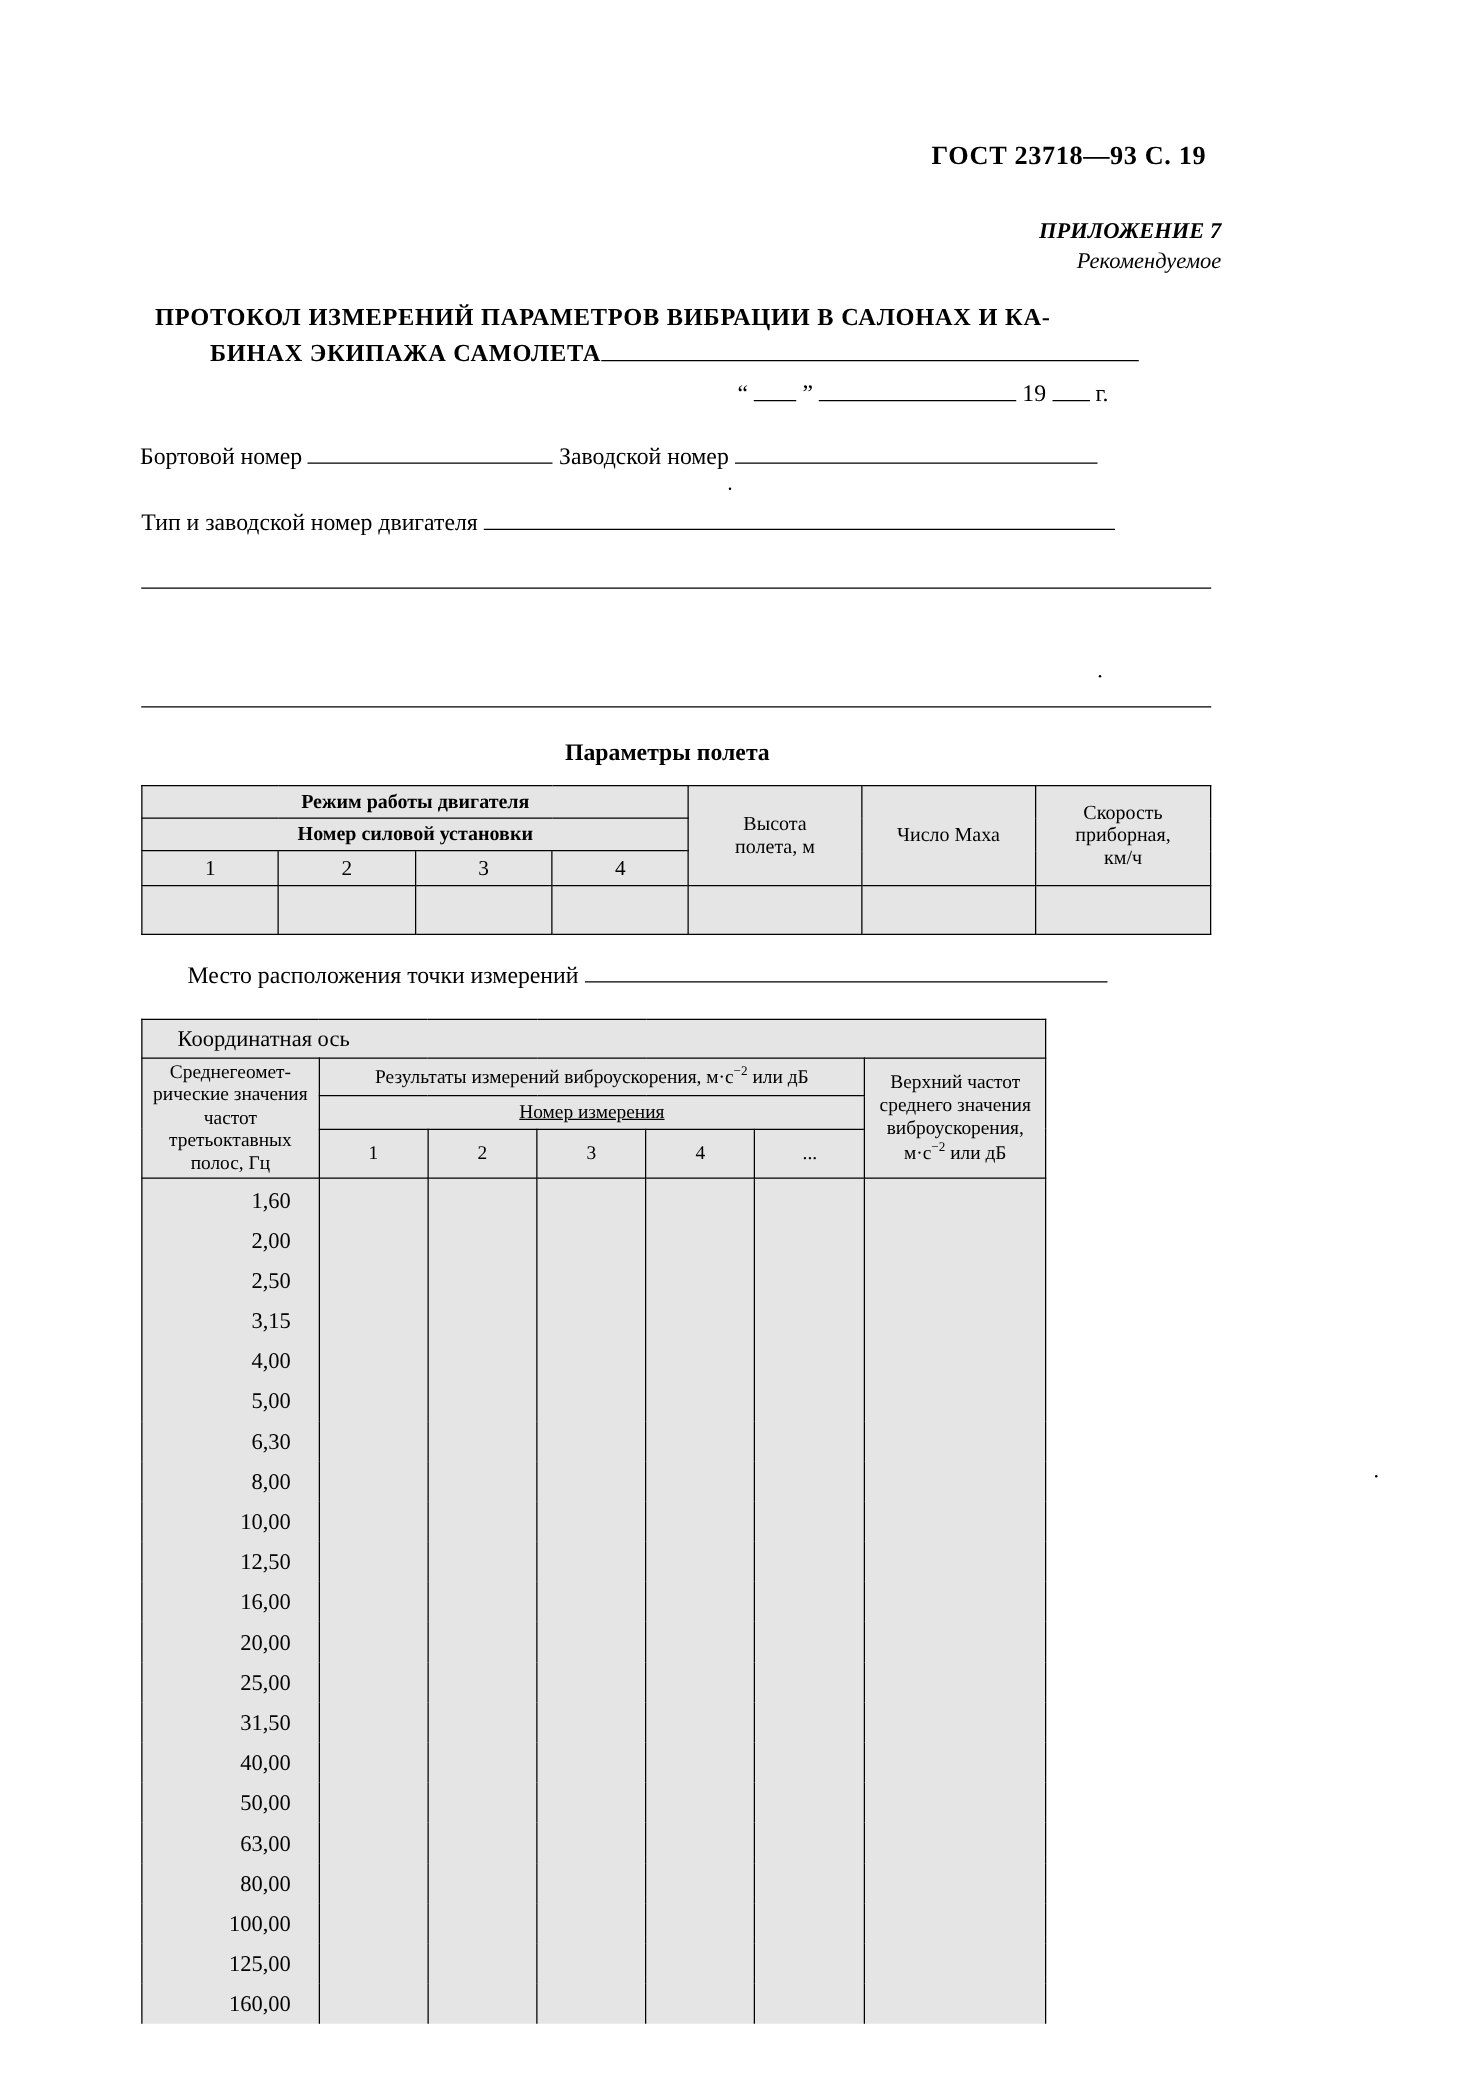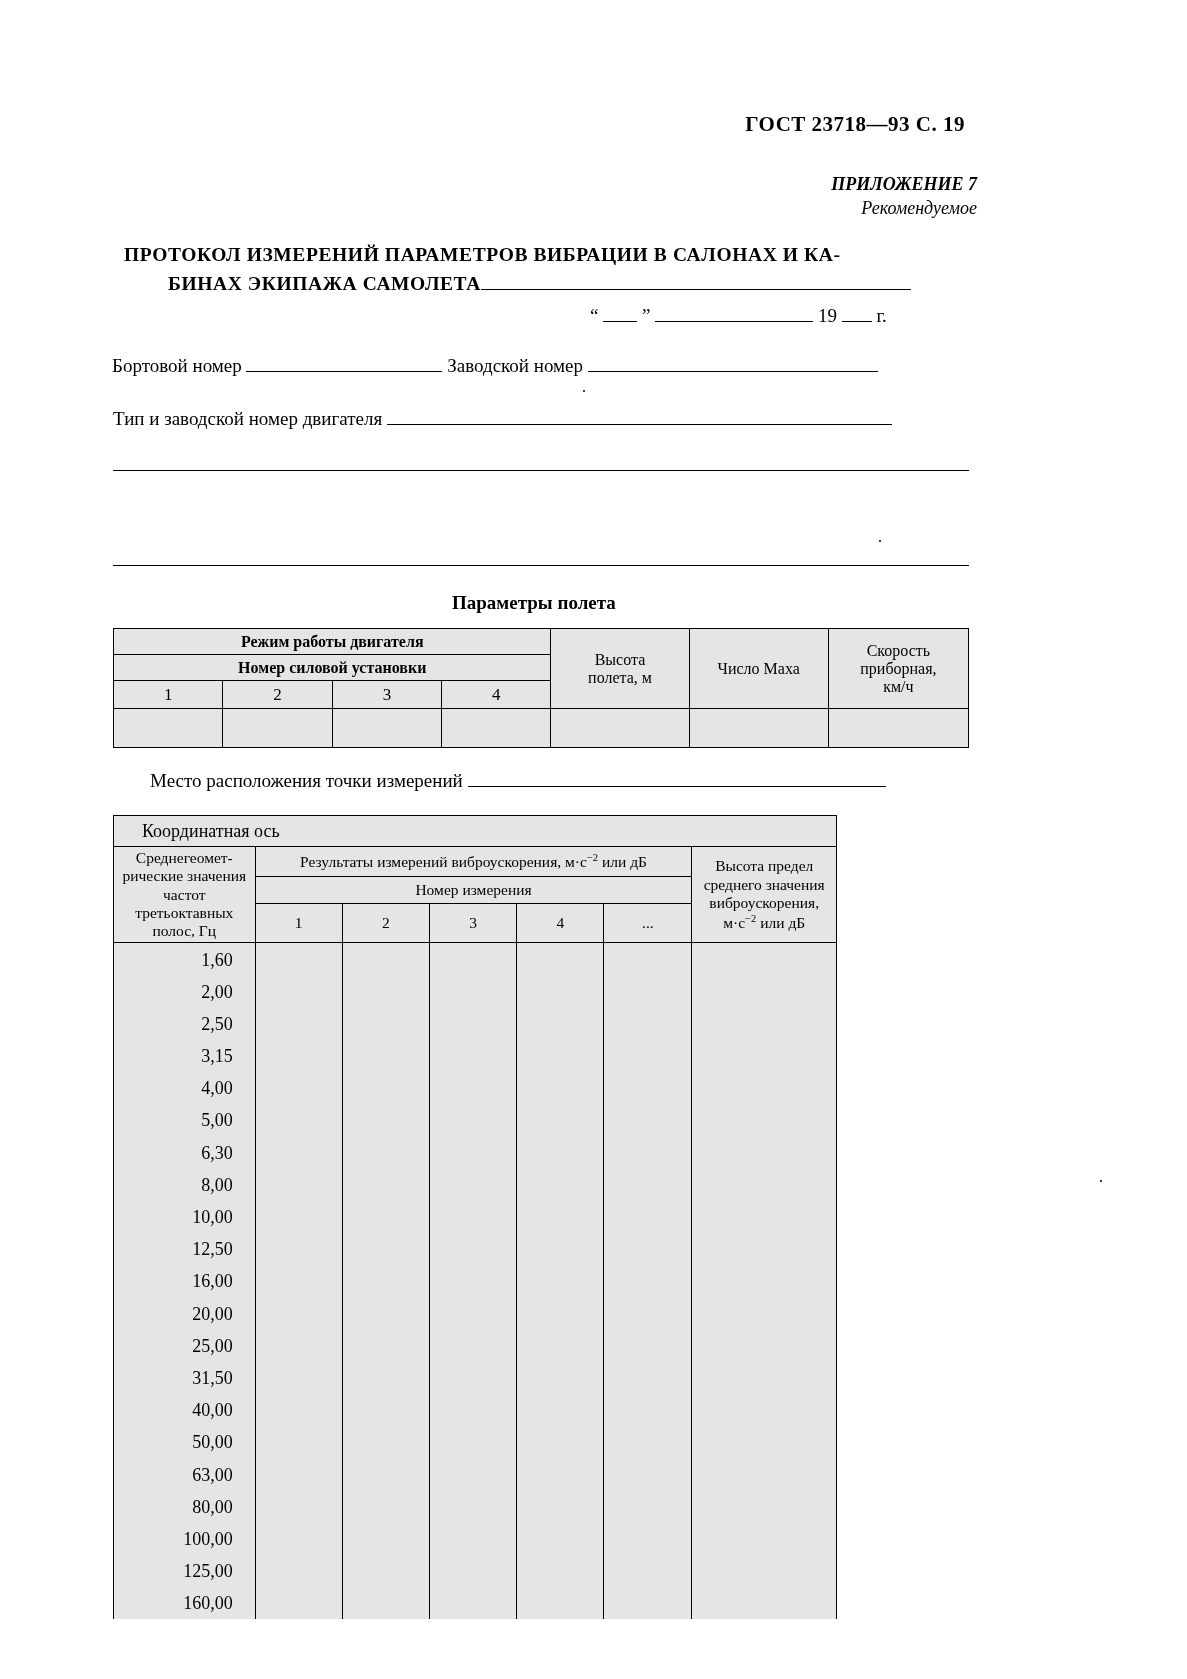--- a/index.html
+++ b/index.html
@@ -146,21 +146,21 @@
     font-size: 18px;
     height: 26px;
     border-bottom: 1.4px solid #000;
   }
   #data-table .hdr-left {
     font-size: 15.5px;
     line-height: 1.18;
     width: 180px;
   }
   #data-table .hdr-results { height: 27px; font-weight: bold; font-size: 15.5px; }
-  #data-table .hdr-measnum { height: 25px; font-weight: bold; font-size: 15.5px; }
+  #data-table .hdr-measnum { height: 25px; font-weight: bold; font-size: 15.5px; text-decoration: underline; }
   #data-table .hdr-col { height: 36px; font-weight: bold; font-size: 18px; }
   #data-table .hdr-right {
     font-size: 15.5px;
     line-height: 1.2;
     width: 172px;
   }
   #data-table .freq {
     text-align: right;
     padding-right: 22px;
     font-size: 18px;
@@ -281,21 +281,21 @@
         <div>Среднегеомет-</div>
         <div>рические значения</div>
         <div>частот</div>
         <div>третьоктавных</div>
         <div>полос, Гц</div>
       </td>
       <td colspan="5">
         <span class="nowrap"><span>Результаты измерений виброускорения, м·с</span><sup>−2</sup><span> или дБ</span></span>
       </td>
       <td class="hdr-right" rowspan="3">
-        <div>Высота предел</div>
+        <div>Верхний частот</div>
         <div>среднего значения</div>
         <div>виброускорения,</div>
         <div class="nowrap"><span>м·с</span><sup>−2</sup><span> или дБ</span></div>
       </td>
     </tr>
     <tr class="hdr-measnum">
       <td colspan="5">Номер измерения</td>
     </tr>
     <tr class="hdr-col">
       <td style="width:101px">1</td>

